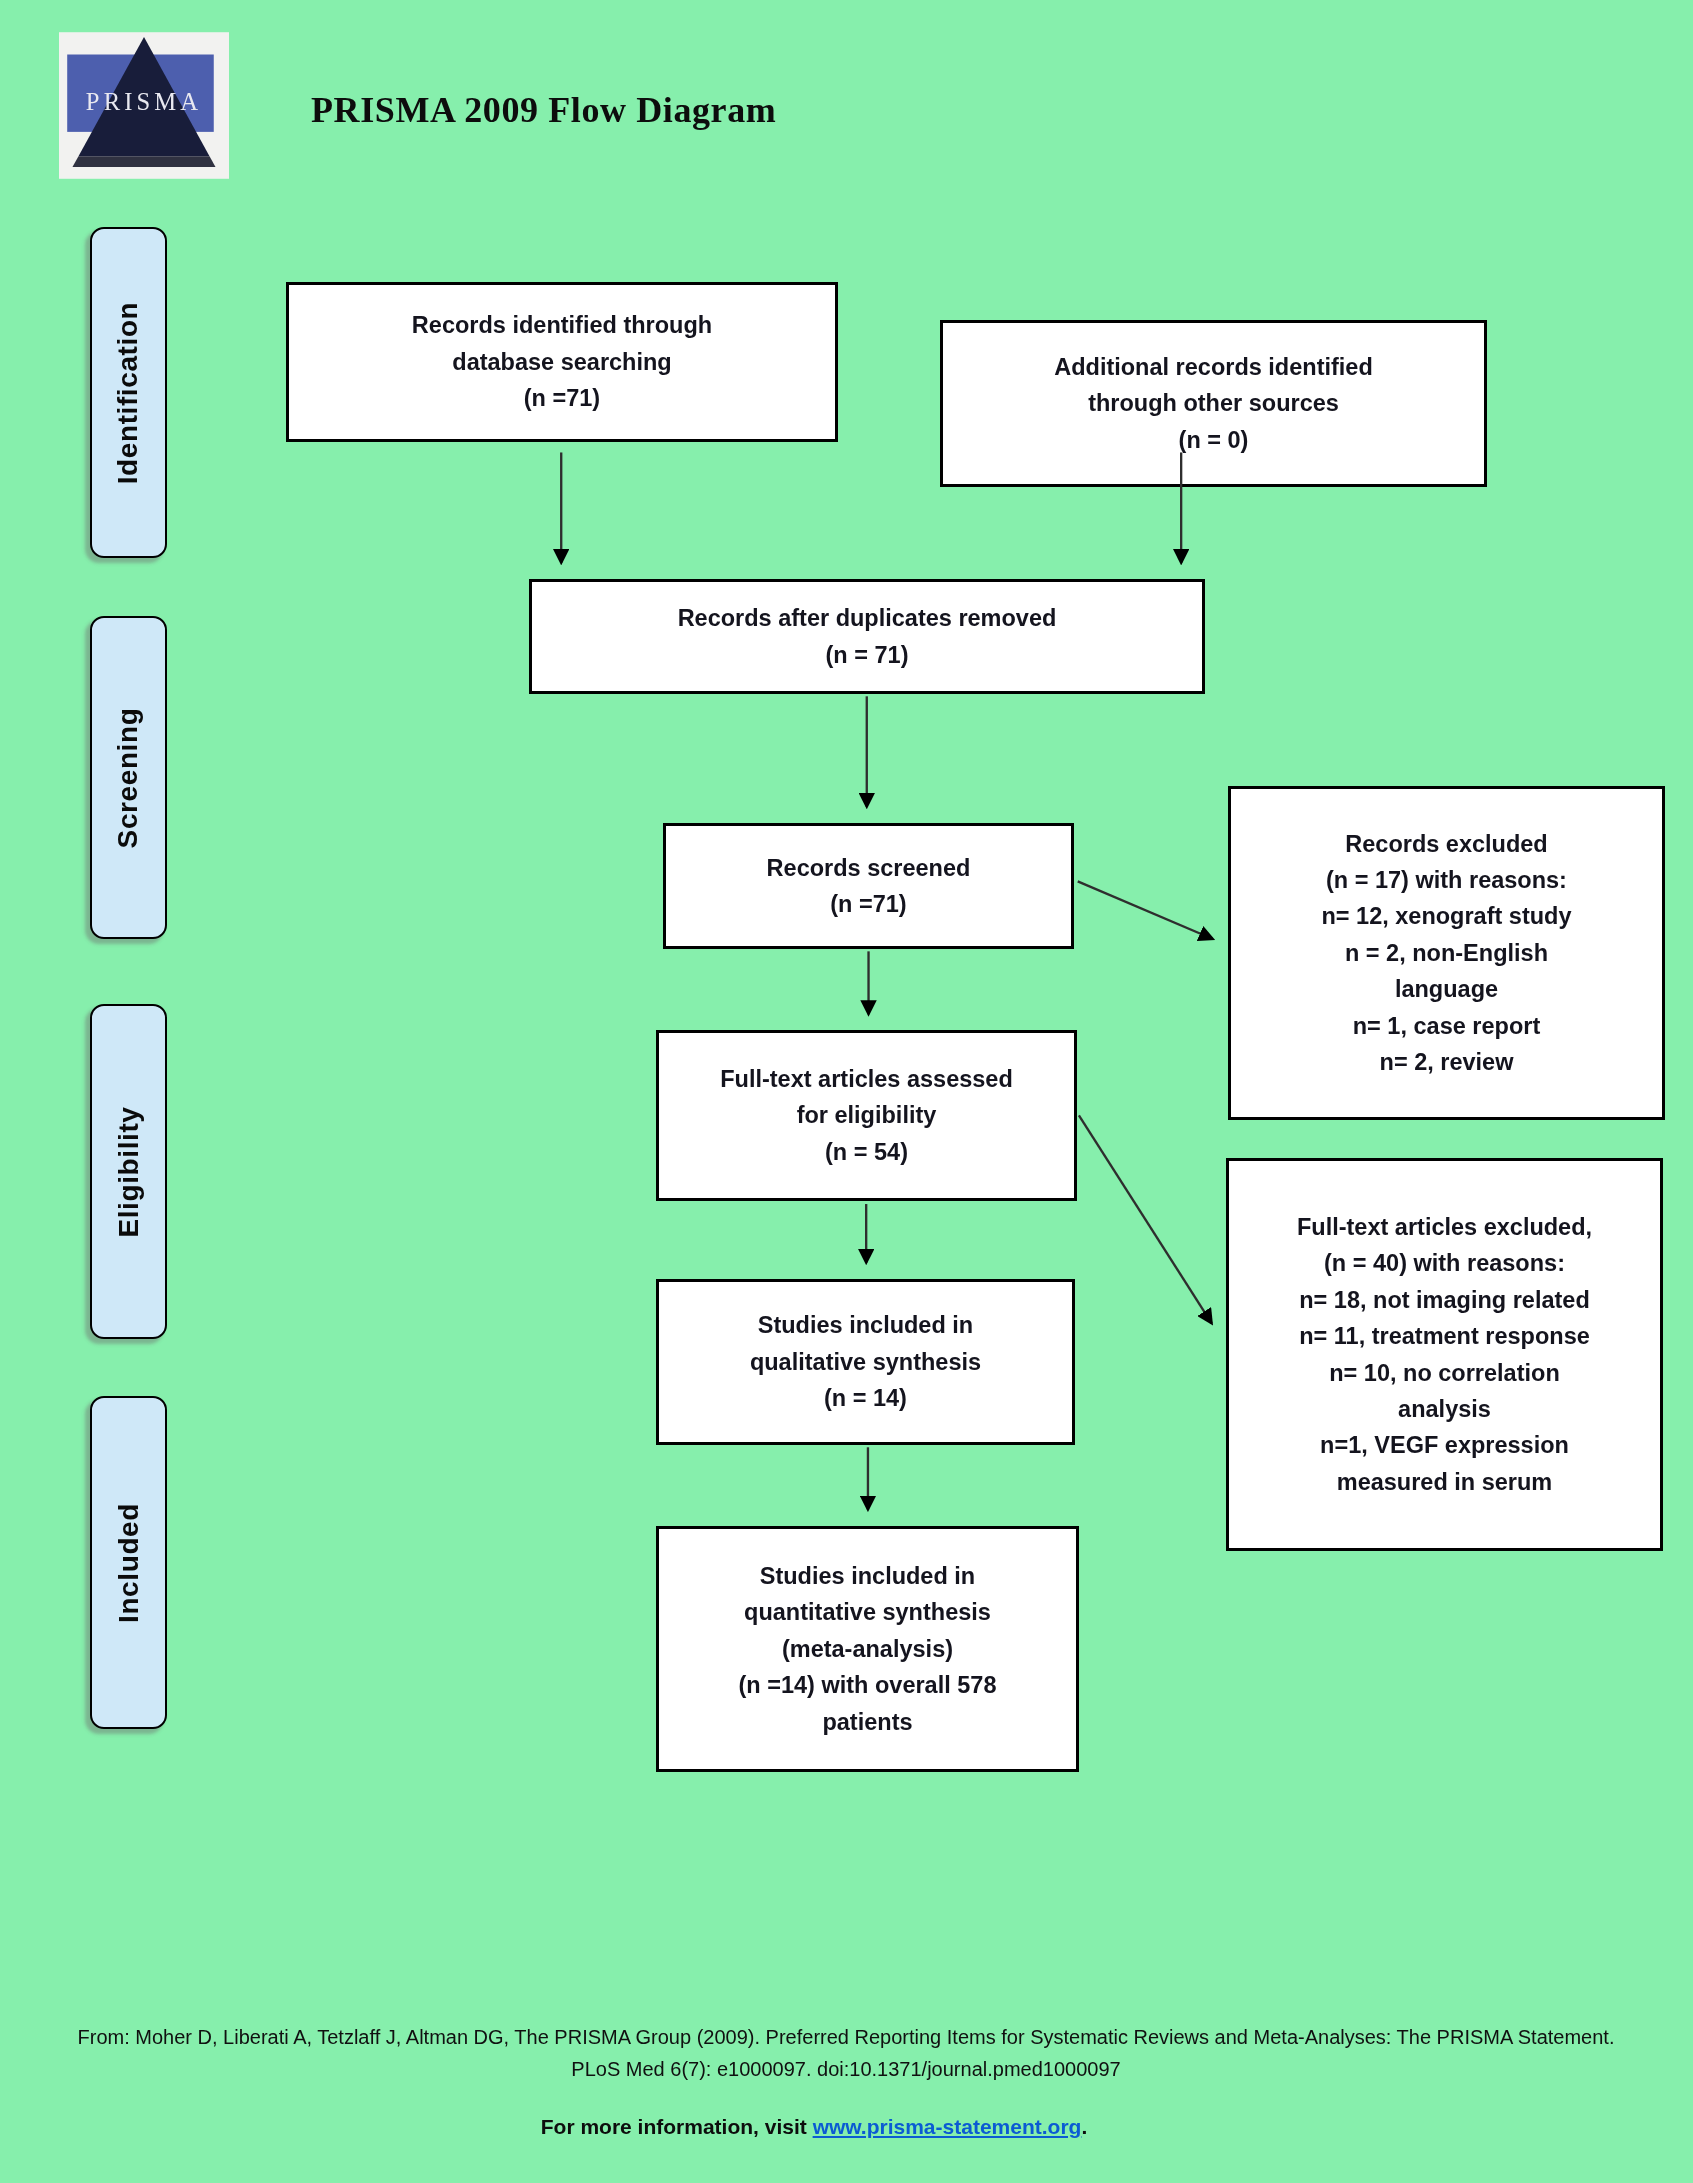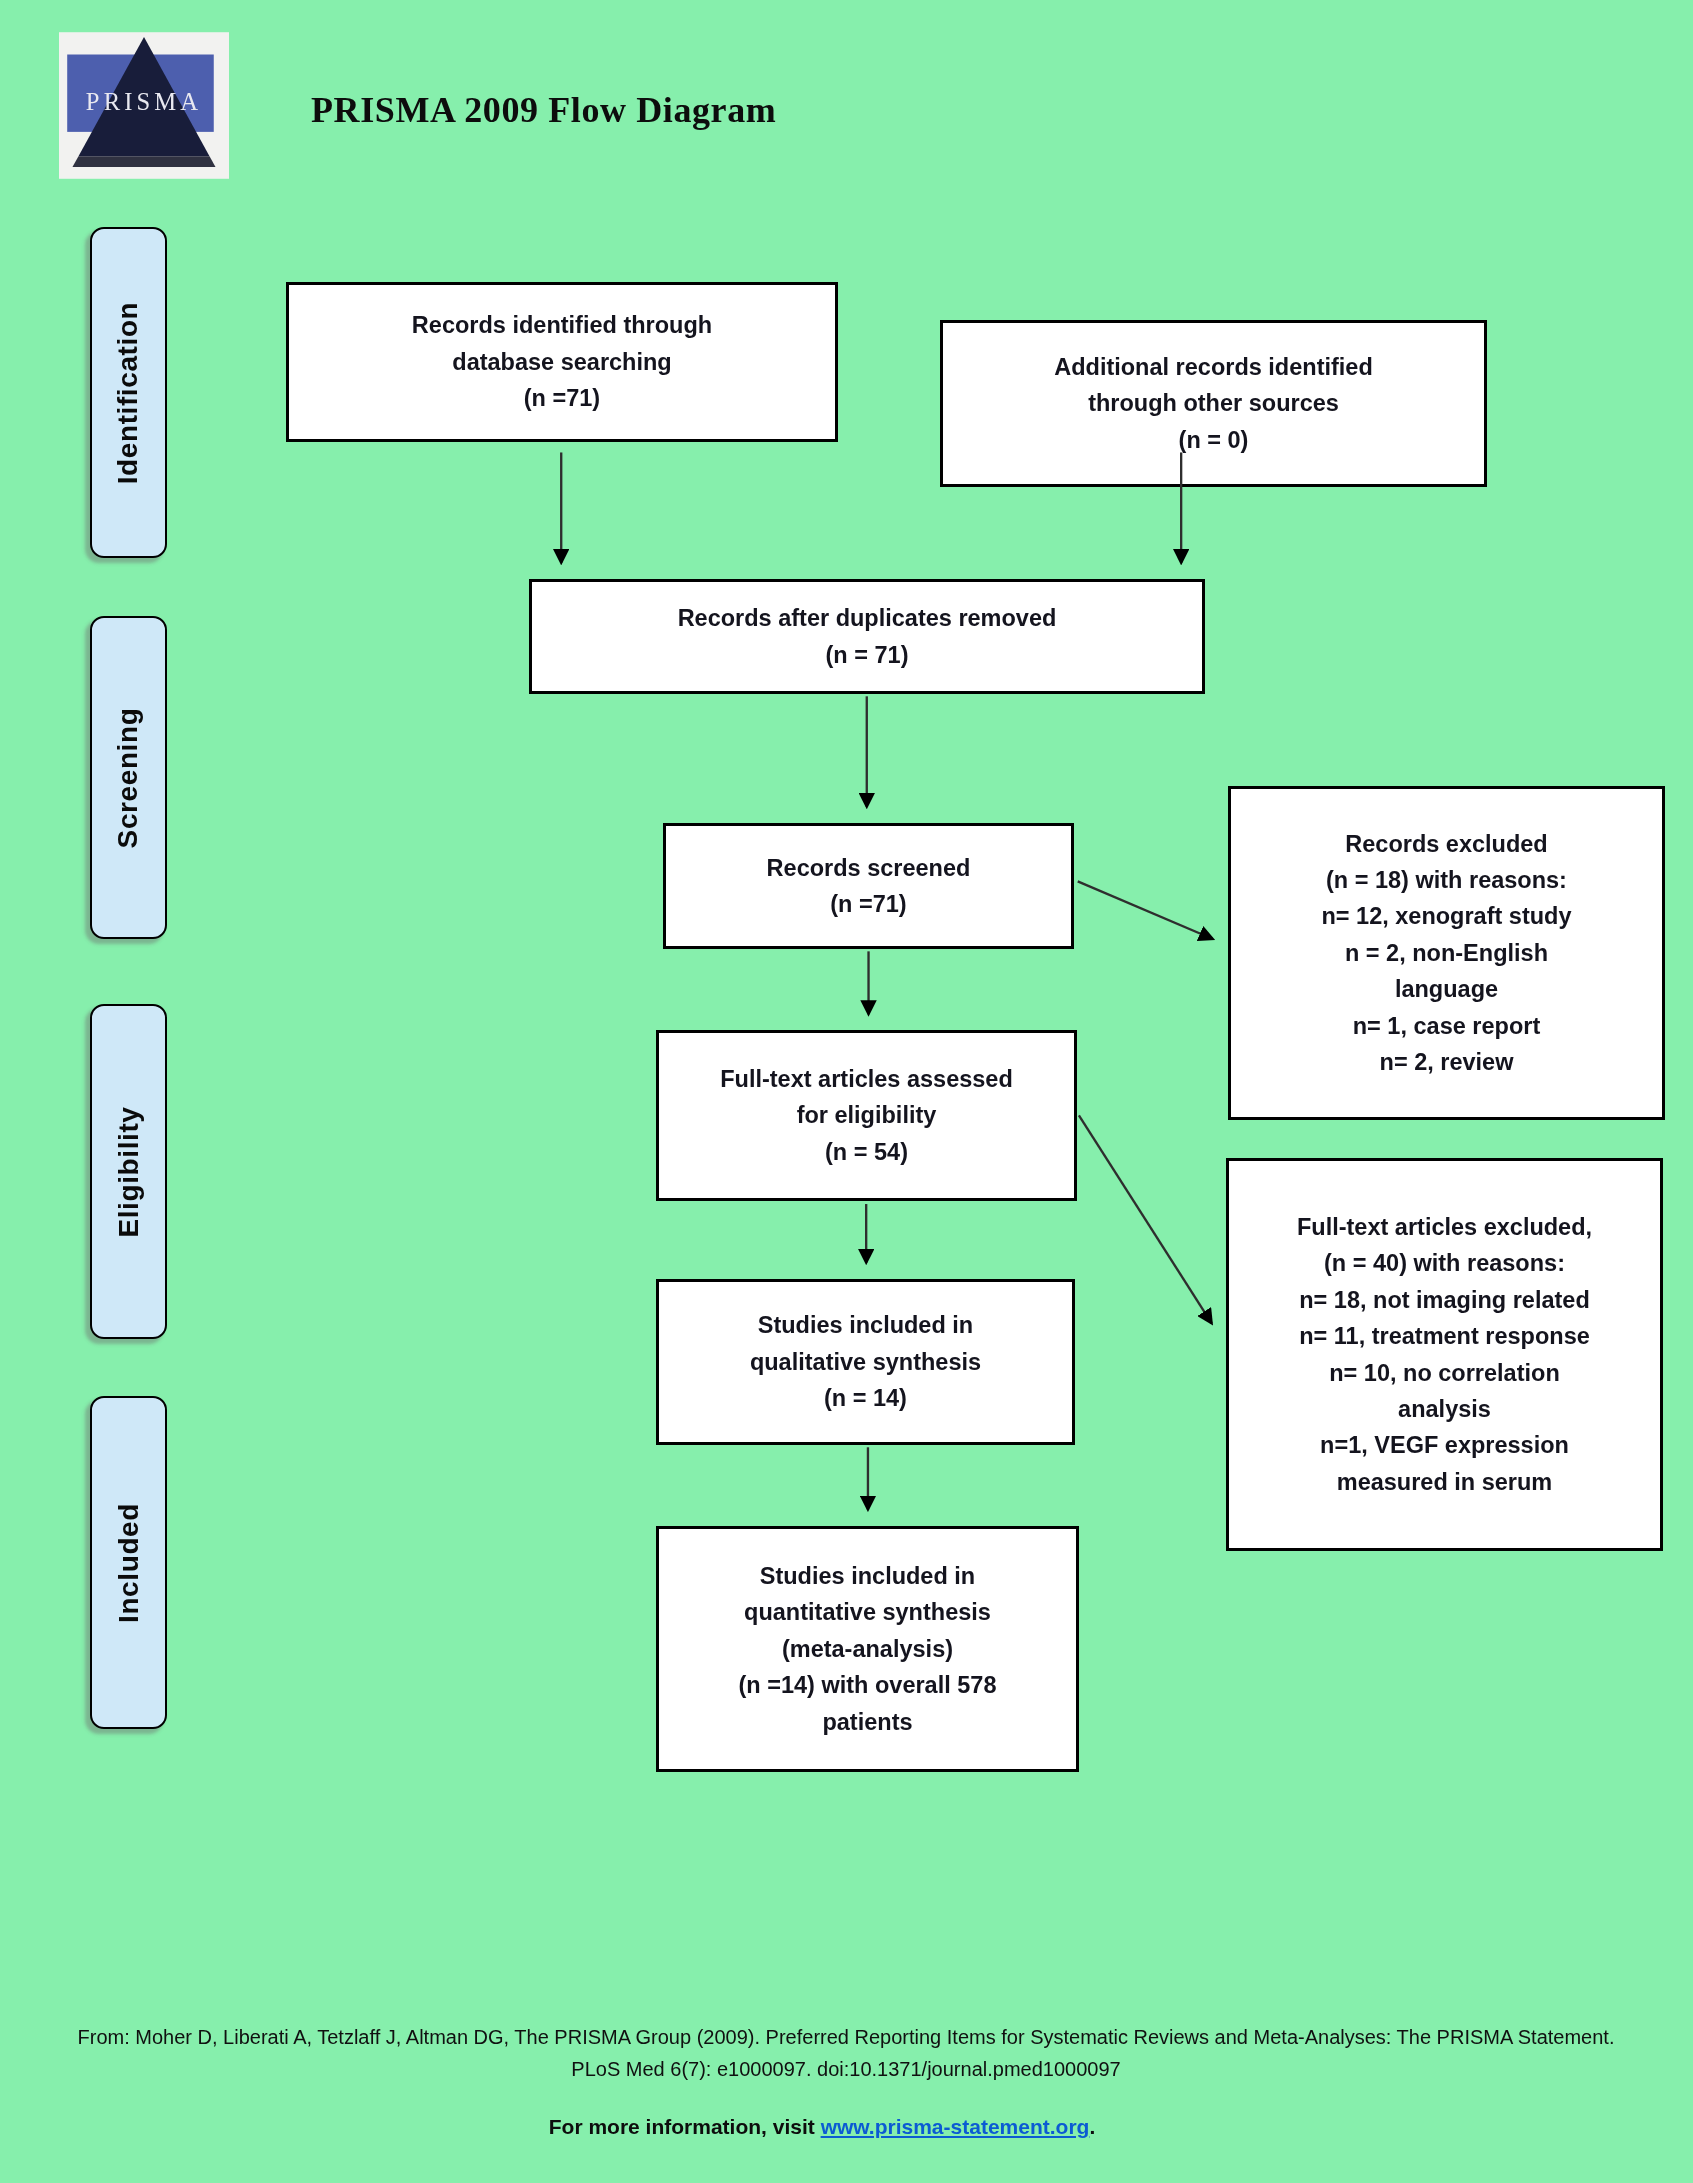--- a/index.html
+++ b/index.html
@@ -70,21 +70,21 @@
   }
   .connectors line{stroke:#2e2e2e; stroke-width:4;}
   
   .citation{
     position:absolute; left:76px; top:2022px; width:1540px; margin:0;
     text-align:center; font-size:20px; line-height:1.58; color:#101010;
   }
   .citation .it{}
   .info{
     position:absolute; left:0; top:2115px; width:1628px; margin:0;
-    text-align:center; font-size:21px; font-weight:700; color:#0d0d0d;padding-left:8px;
+    text-align:center; font-size:21px; font-weight:700; color:#0d0d0d;
   }
   .info a.link{
     color:#0b5bd3; text-decoration:underline; font-weight:700; cursor:pointer;
   }
 </style>
 </head>
 <body>
 
 <div class="page">
 
@@ -124,21 +124,21 @@
   <div class="flow-box b3">
     <span class="box-text">Records after duplicates removed
 (n = 71)</span>
   </div>
   <div class="flow-box b4">
     <span class="box-text">Records screened
 (n =71)</span>
   </div>
   <div class="flow-box b5">
     <span class="box-text">Records excluded
-(n = 18) with reasons:
+(n = 17) with reasons:
 n= 12, xenograft study
 n = 2, non-English
 language
 n= 1, case report
 n= 2, review</span>
   </div>
   <div class="flow-box b6">
     <span class="box-text">Full-text articles assessed
 for eligibility
 (n = 54)</span>

